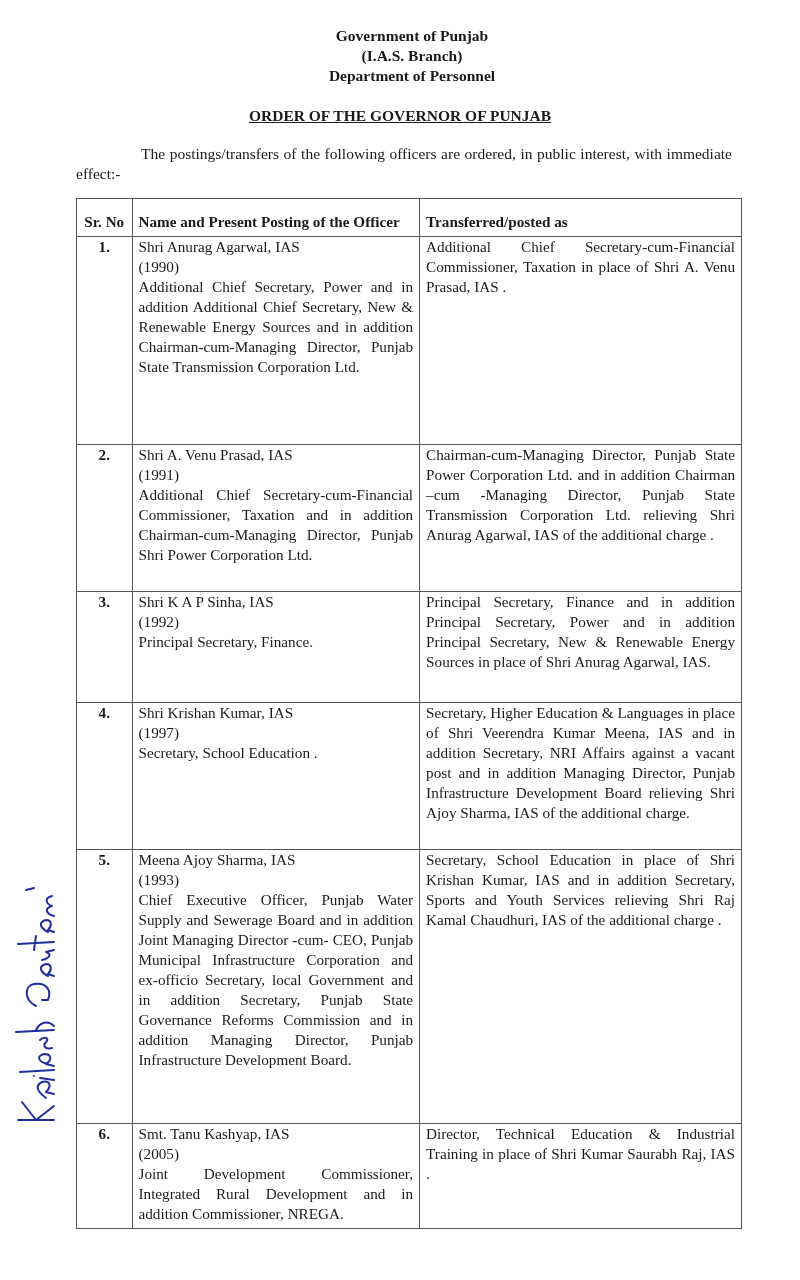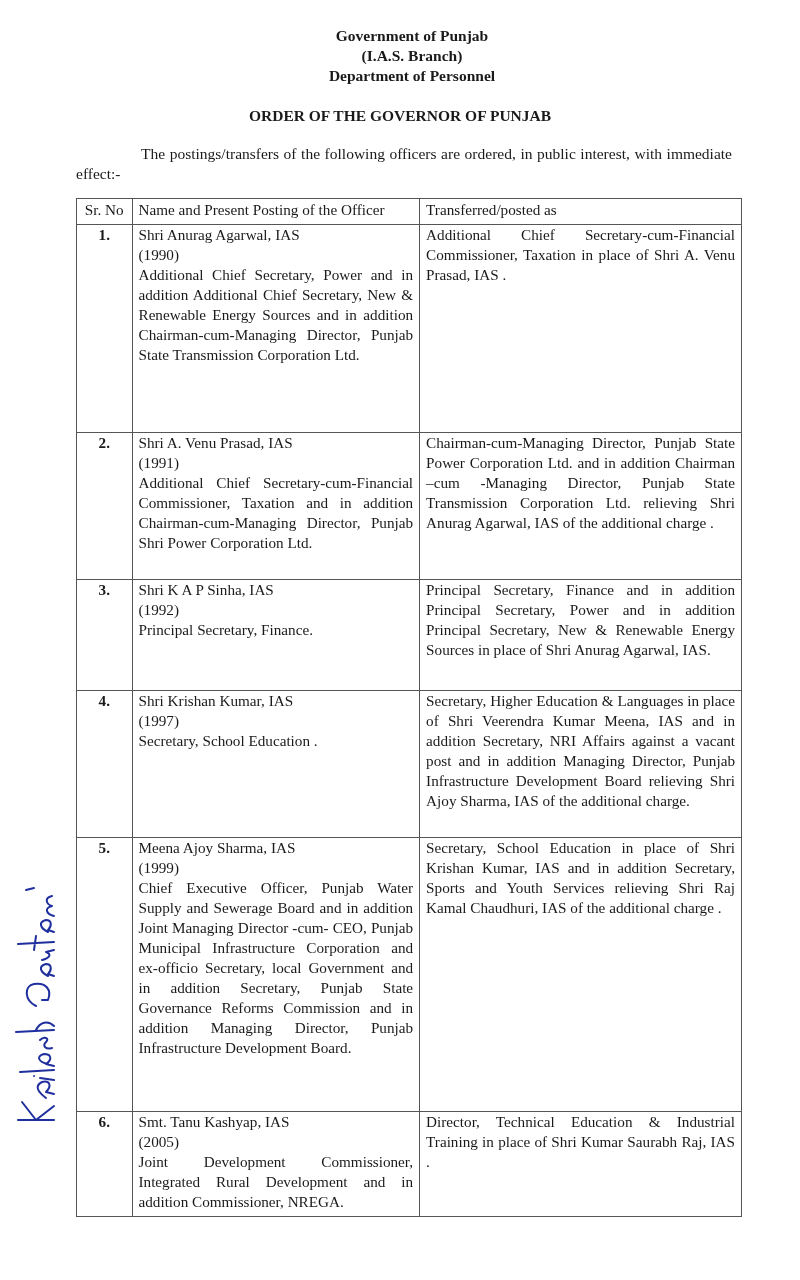--- a/index.html
+++ b/index.html
@@ -29,20 +29,21 @@
     position: absolute;
     left: 0;
     top: 106px;
     width: 800px;
     text-align: center;
     font-weight: bold;
     font-size: 15.5px;
     line-height: 20px;
   }
   .order-title span {
+    text-decoration: underline;
   }
   .intro {
     position: absolute;
     left: 76px;
     top: 144px;
     width: 656px;
     font-size: 15.5px;
     line-height: 20px;
     text-align: justify;
     text-indent: 65px;
@@ -55,23 +56,23 @@
     border-collapse: collapse;
     font-size: 15.2px;
     line-height: 20px;
   }
   table.postings td, table.postings th {
     border: 1px solid #555;
     vertical-align: top;
     padding: 0 6px 4px 6px;
   }
   table.postings th {
-    font-weight: normal;
+    font-weight: bold;
     text-align: left;
-    padding-top: 1px;
+    padding-top: 13px;
   }
   .col-sr { width: 42px; text-align: center !important; }
   .col-name { width: 272px; }
   .col-trans { width: 306px; }
   td.sr {
     text-align: center;
     font-weight: bold;
     padding-top: 1px;
   }
   td.just {
@@ -143,21 +144,21 @@
         <span class="line">Shri Krishan Kumar, IAS</span>
         <span class="line">(1997)</span>
         <span class="line">Secretary, School Education .</span>
       </td>
       <td class="just">Secretary, Higher Education &amp; Languages in place of Shri Veerendra Kumar Meena, IAS and in addition Secretary, NRI Affairs against a vacant post and in addition Managing Director, Punjab Infrastructure Development Board relieving Shri Ajoy Sharma, IAS of the additional charge.</td>
     </tr>
     <tr style="height:274px">
       <td class="sr">5.</td>
       <td class="just">
         <span class="line">Meena Ajoy Sharma, IAS</span>
-        <span class="line">(1999)</span>
+        <span class="line">(1993)</span>
         <span class="line">Chief Executive Officer, Punjab Water Supply and Sewerage Board and in addition Joint Managing Director -cum- CEO, Punjab Municipal Infrastructure Corporation and ex-officio Secretary, local Government and in addition Secretary, Punjab State Governance Reforms Commission and in addition Managing Director, Punjab Infrastructure Development Board.</span>
       </td>
       <td class="just">Secretary, School Education in place of Shri Krishan Kumar, IAS and in addition Secretary, Sports and Youth Services relieving Shri Raj Kamal Chaudhuri, IAS of the additional charge .</td>
     </tr>
     <tr style="height:100px">
       <td class="sr">6.</td>
       <td class="just">
         <span class="line">Smt. Tanu Kashyap, IAS</span>
         <span class="line">(2005)</span>
         <span class="line">Joint Development Commissioner, Integrated Rural Development and in addition Commissioner, NREGA.</span>

